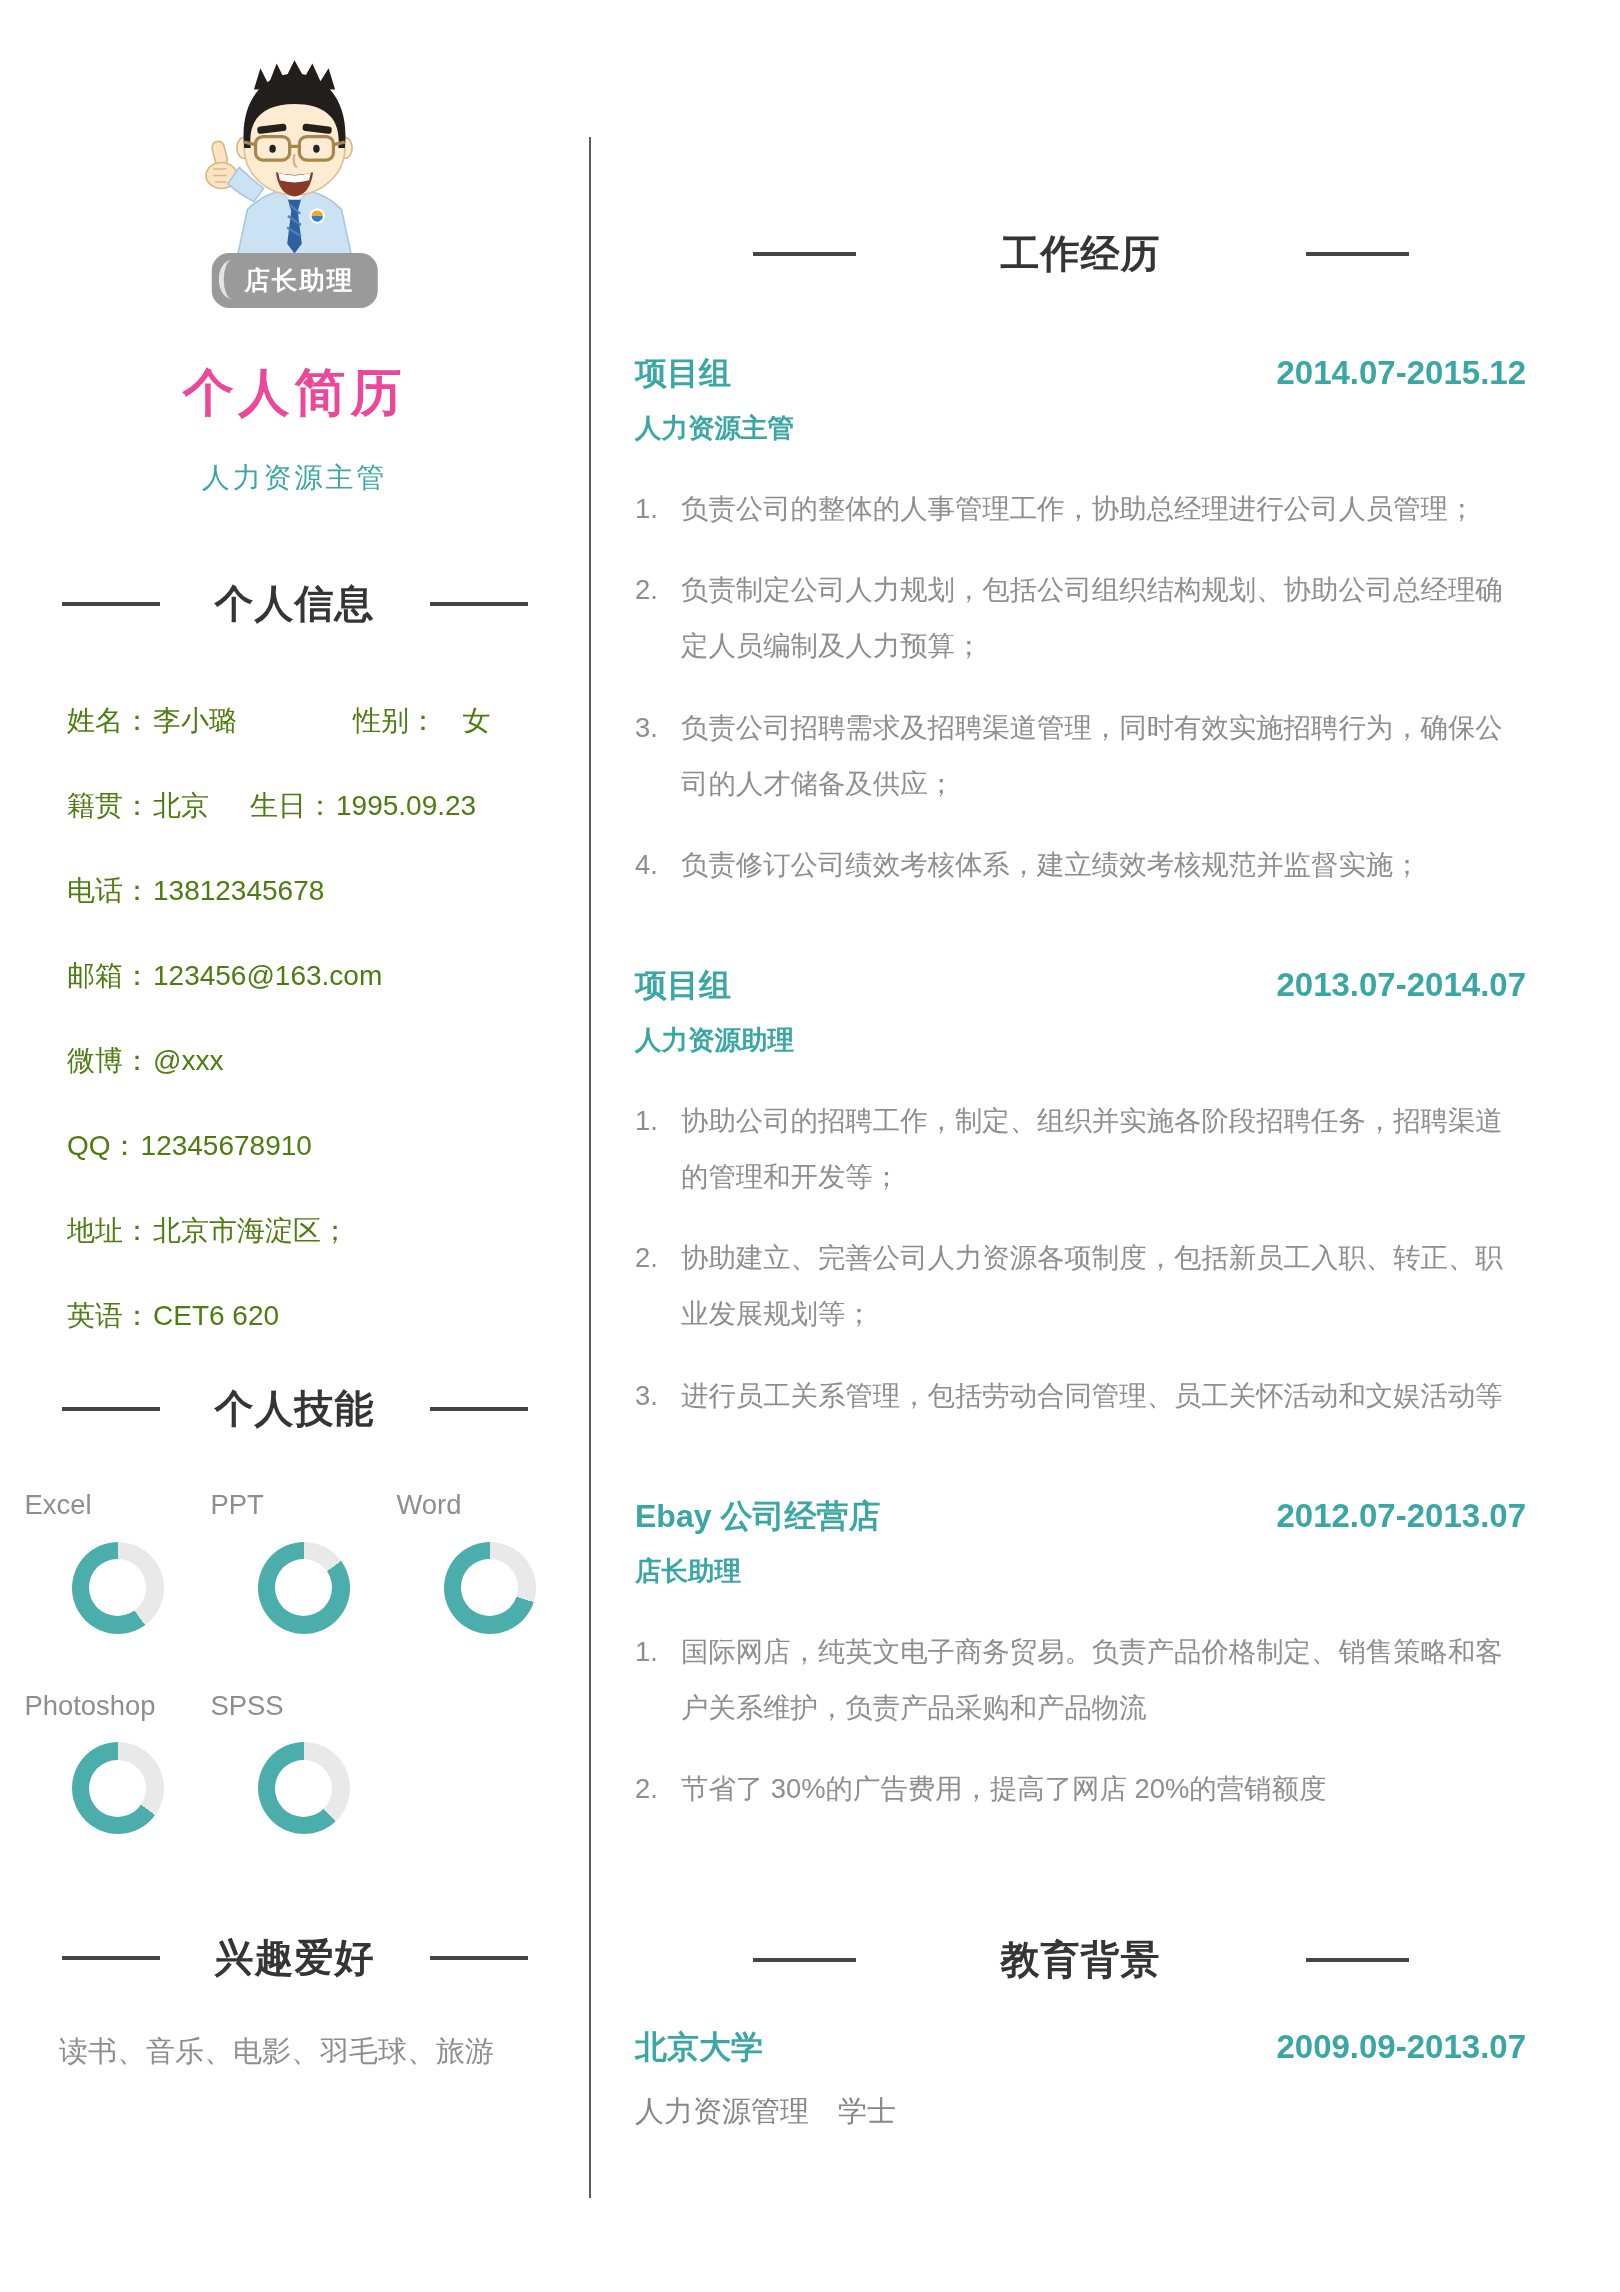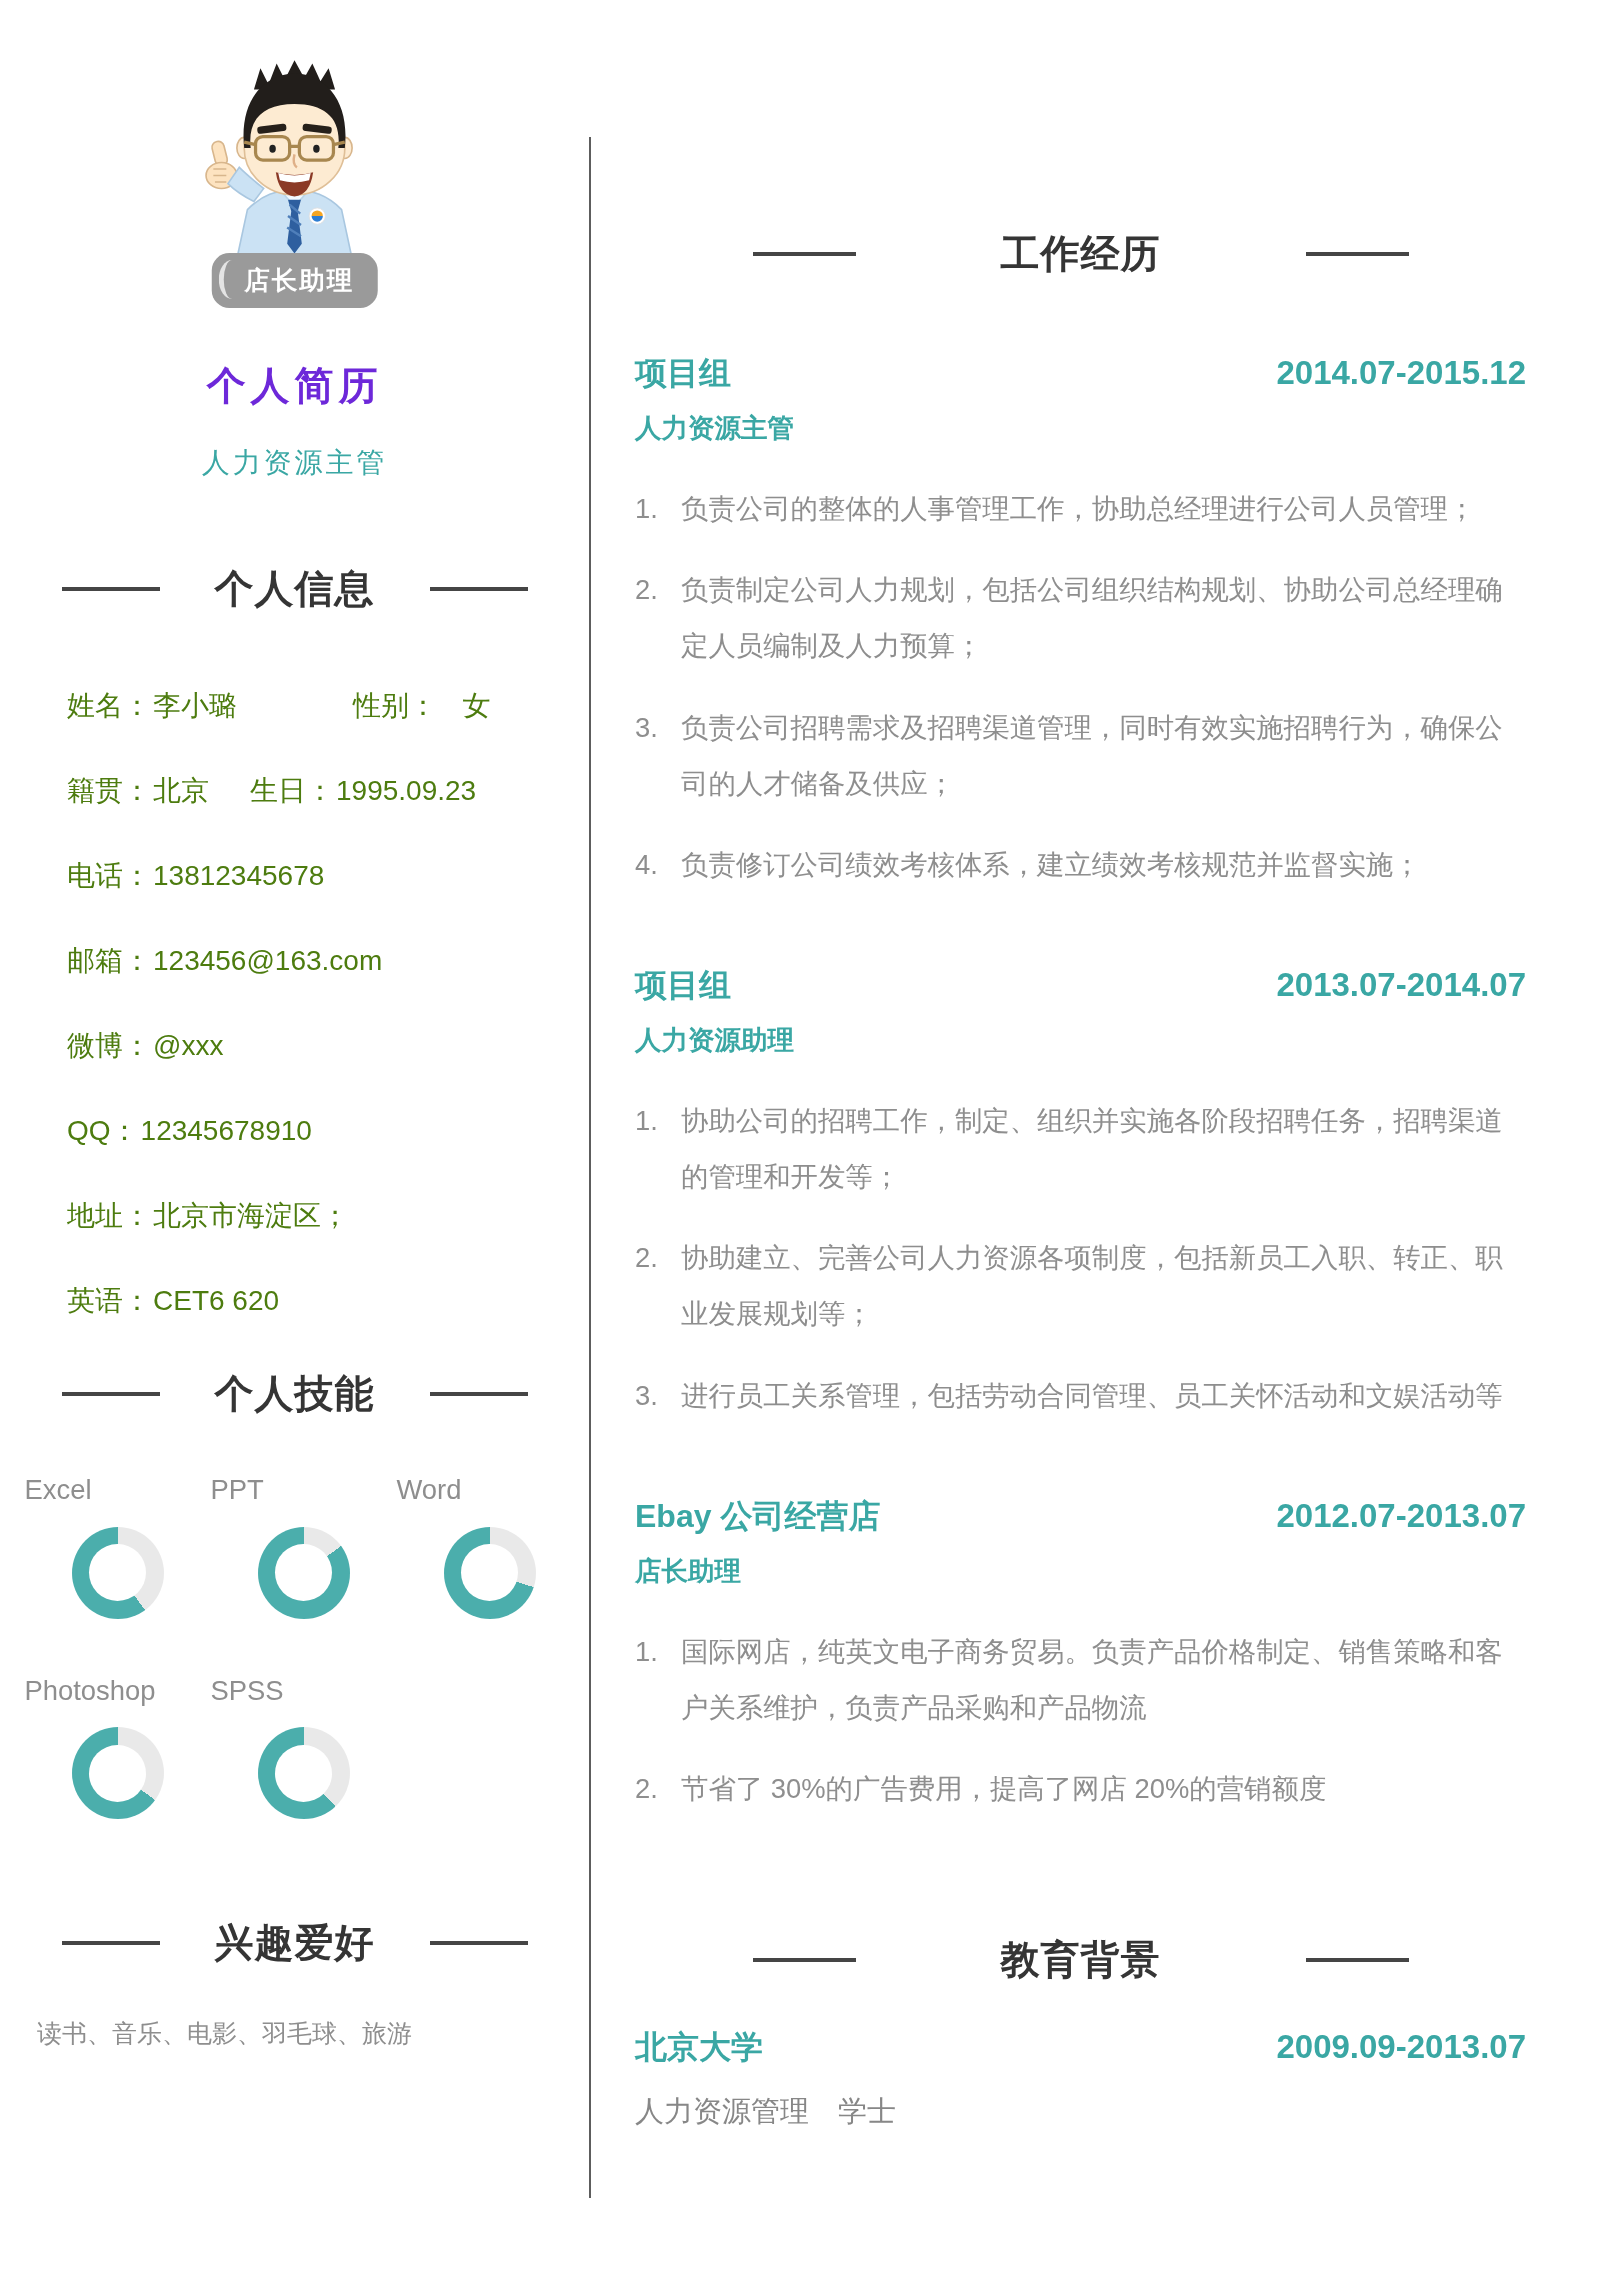--- a/index.html
+++ b/index.html
@@ -30,21 +30,21 @@
     white-space:nowrap;
   }
   .badge-arc {
     position:absolute; left:7.8px; top:6.9px;
     width:21.6px; height:39px;
     border-left:5.9px solid #e4e4e4;
     border-radius:50%/50%;
   }
   .page-title {
     margin:45px 0 0 0; text-align:center;
-    font-size:39px; letter-spacing:4.9px; font-weight:bold; color:#6d28d9;
+    font-size:51px; letter-spacing:4.9px; font-weight:bold; color:#ec4899;
   }
   .page-subtitle {
     margin-top:31px; text-align:center;
     font-size:28px; letter-spacing:2.9px; color:var(--accent,#3aa7a4);
   }
 
   .sec-header { display:flex; align-items:center; justify-content:center; }
   .sec-header .hline { height:3.9px; background:#454545; }
   .sec-header .htext { font-weight:bold; color:#353535; font-size:39px; letter-spacing:1px; }
   .sec-header.left-style { margin-top:80px; }
@@ -62,21 +62,21 @@
   .val { margin-left:2px; }
   .val-push { margin-left:25.5px; }
 
   .skills-grid { margin:53px 0 0 24.5px; display:flex; flex-wrap:wrap; width:565px; }
   .skill { width:186px; text-align:left; margin-bottom:56px; }
   .skill-name { font-size:27.4px; color:#8e8e8e; height:33px; margin-bottom:19.6px; }
   .donut { position:relative; width:92px; height:92px; border-radius:50%; margin:0 auto;
            background:#e9e9e9; }
   .donut::after { content:""; position:absolute; inset:17.6px; border-radius:50%; background:#ffffff; }
 
-  .hobbies-text { margin:47px 0 0 37px; font-size:25px; color:#8e8e8e;font-family:Liberation Serif, serif; }
+  .hobbies-text { margin:47px 0 0 59px; font-size:29px; color:#8e8e8e;font-family:Liberation Serif, serif; }
 
   
   .right-col { position:absolute; left:574px; top:0; width:1031px;
                padding:227px 79px 0 61px; box-sizing:border-box; }
 
   .job { margin-top:71px; }
   .job-head { display:flex; justify-content:space-between; align-items:baseline; }
   .job-org  { font-size:32px; font-weight:bold; color:var(--accent,#3aa7a4); }
   .job-date { font-size:33px; font-weight:bold; color:var(--accent,#3aa7a4); }
   .job-role { margin-top:13.7px; font-size:26.5px; font-weight:bold; color:var(--accent,#3aa7a4); }

